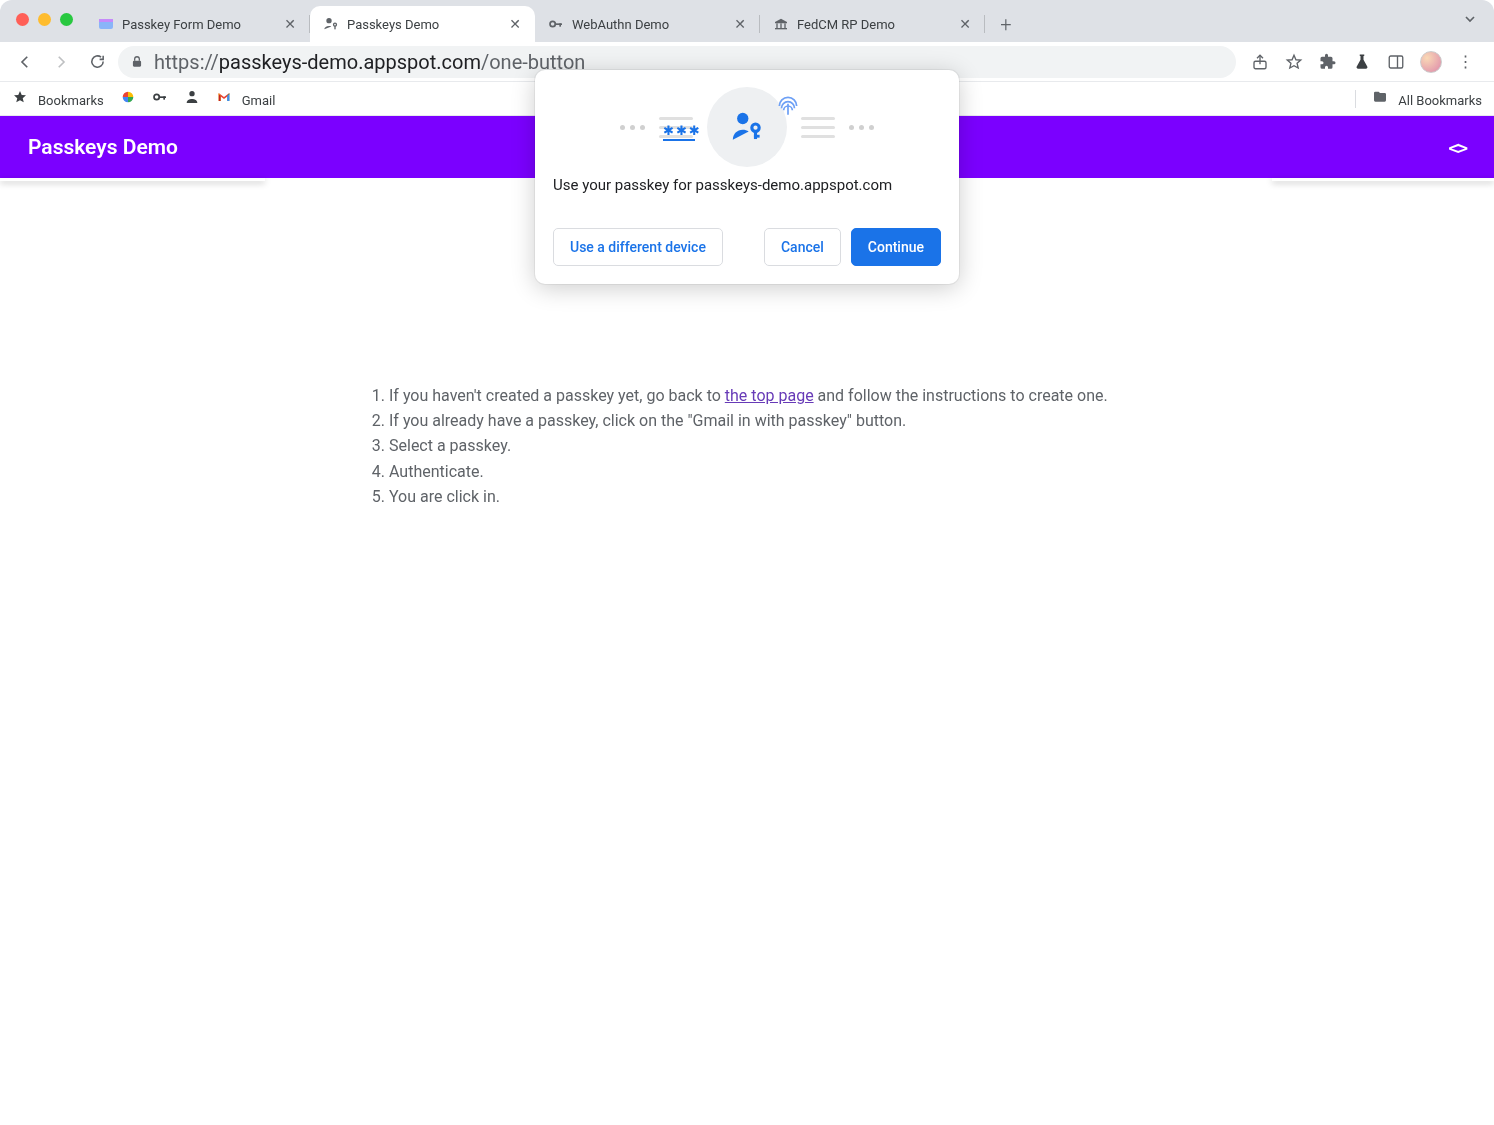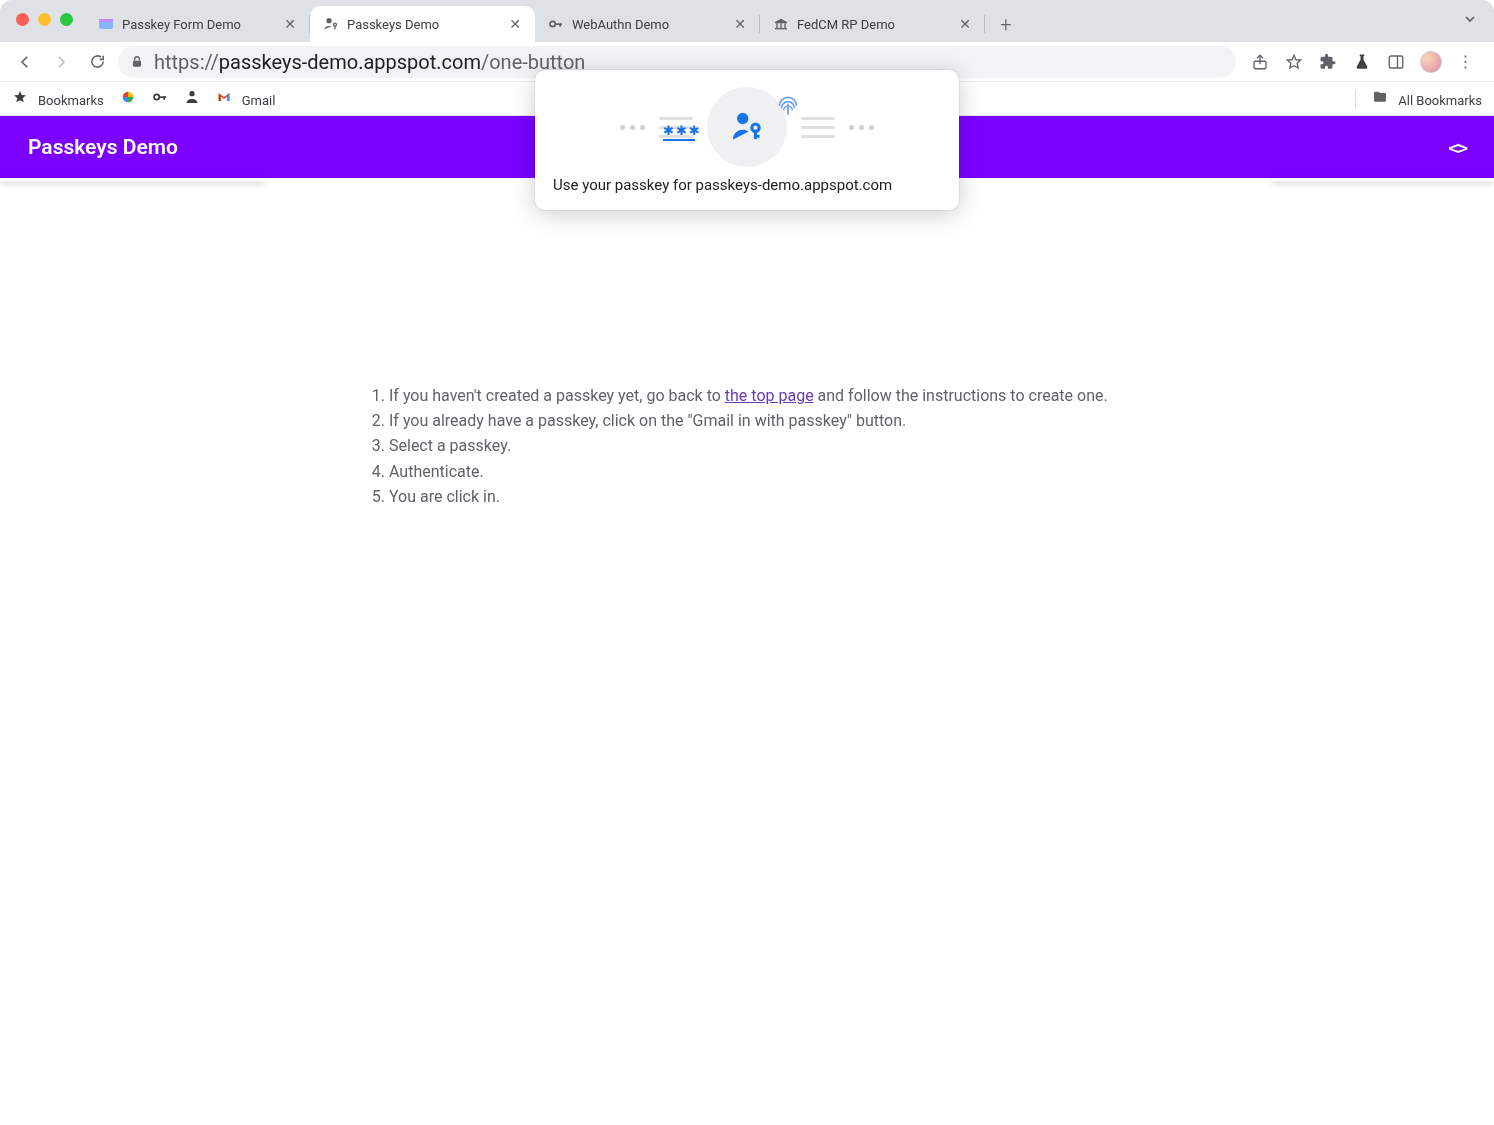--- a/index.html
+++ b/index.html
@@ -465,13 +465,19 @@
     <div class="il-dots">
         <span></span>
         <span></span>
         <span></span>
       </div>
   </div>
 
   <div class="dialog-title">Use your passkey for passkeys-demo.appspot.com</div>
 
 
+  <div class="dialog-actions">
+    <div class="btn">Use a different device</div>
+    <div class="spacer"></div>
+    <div class="btn">Cancel</div>
+    <div class="btn primary">Continue</div>
+  </div>
 </div>
 
 </body></html>

